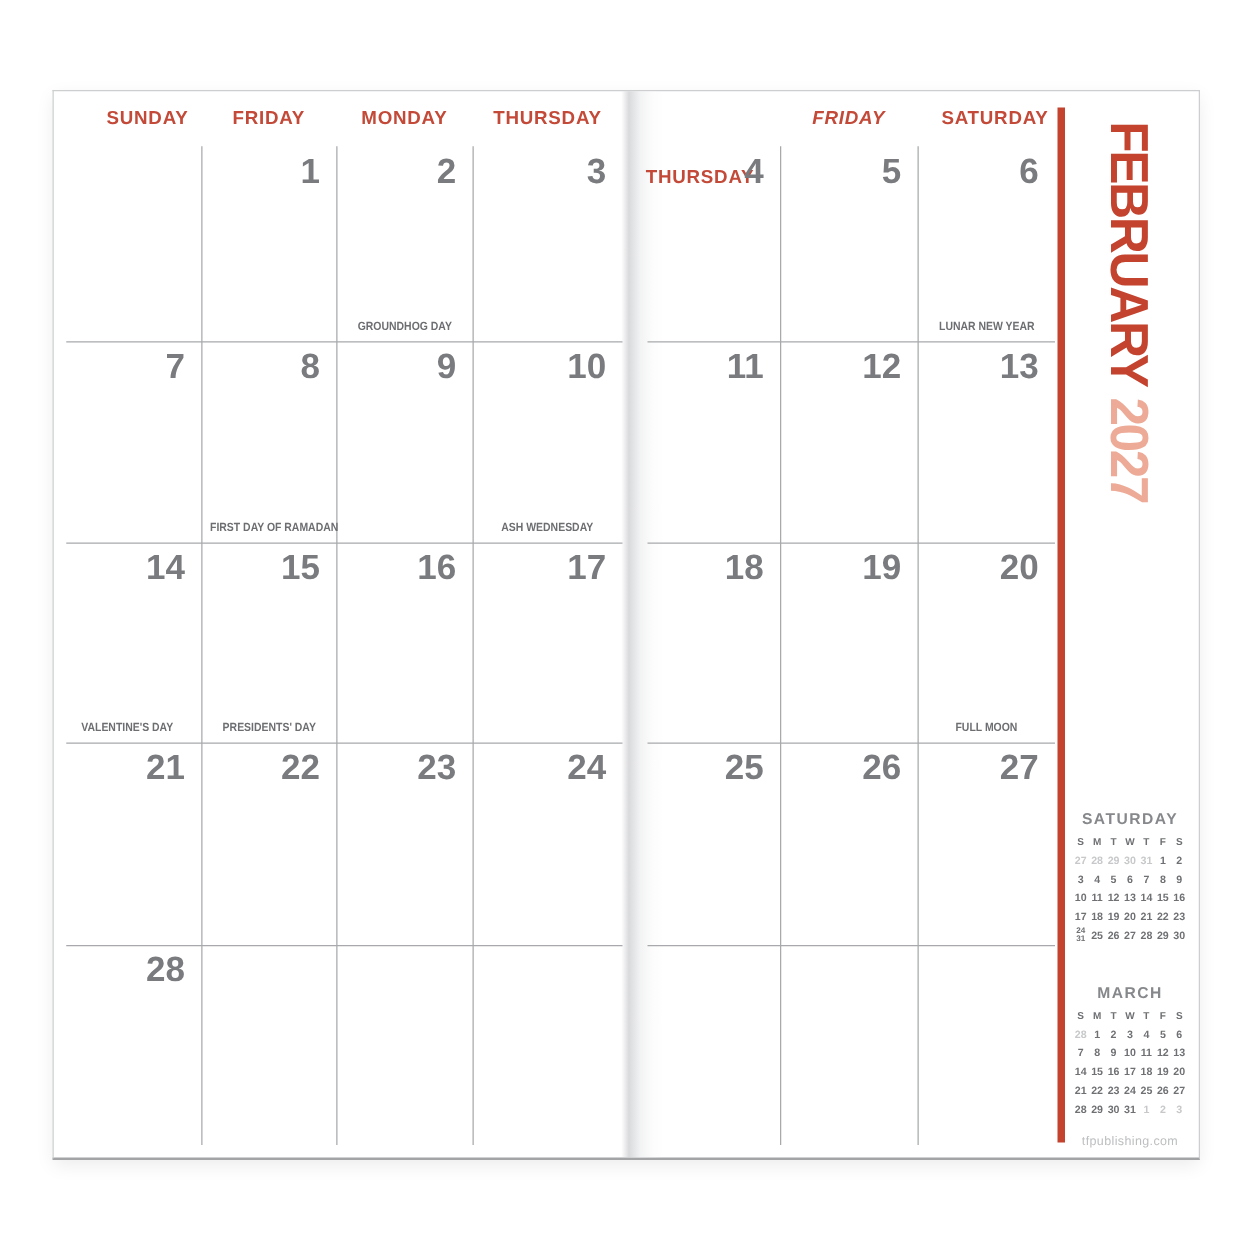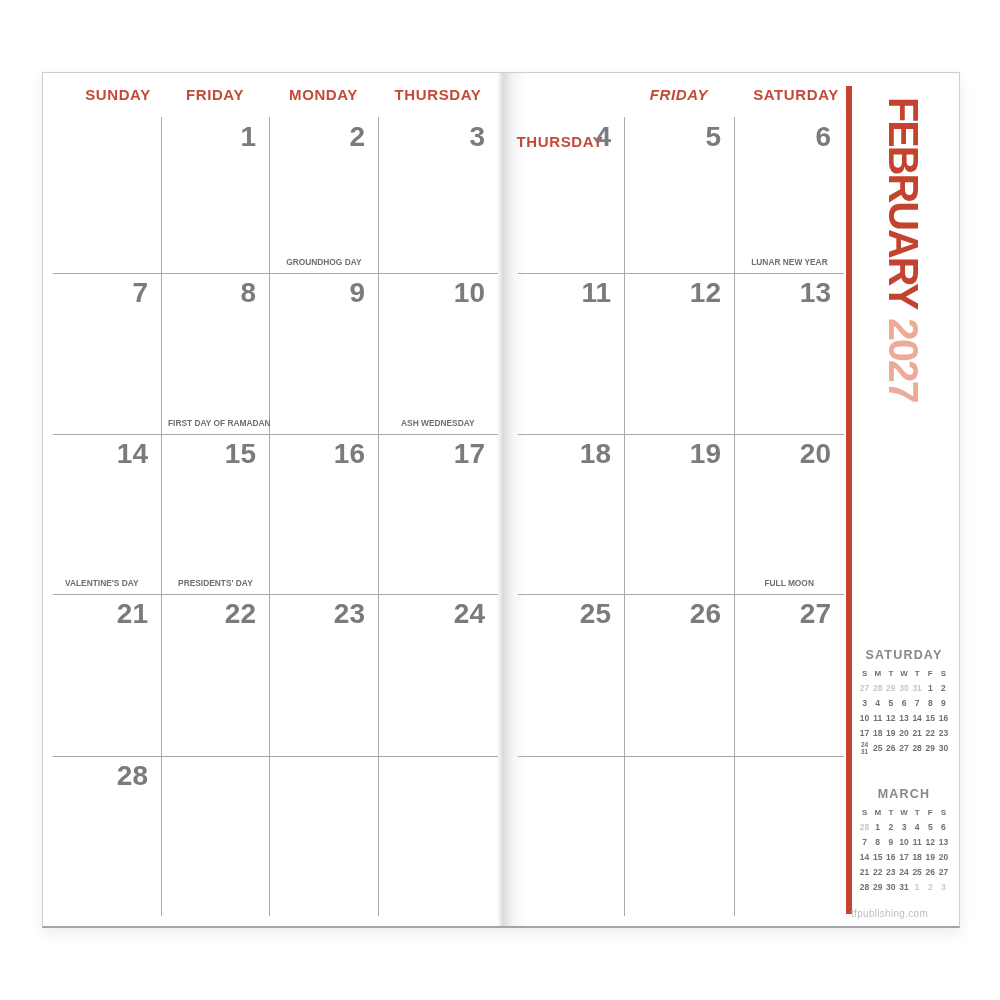--- a/index.html
+++ b/index.html
@@ -68,21 +68,21 @@
   }
   .mini-grid .md{
     font-size:8.5px;font-weight:bold;color:#6f7073;line-height:15px;
   }
   .mini-grid .md.muted{color:var(--muted-date);}
   .mini-grid .md.stacked{
     display:flex;flex-direction:column;justify-content:center;line-height:1;
   }
   .mini-grid .md.stacked b{font-size:6.5px;font-weight:bold;display:block;line-height:6.5px;}
   .site-link{
-    position:absolute;left:808px;top:835px;width:106px;
+    position:absolute;left:808px;top:835px;width:106px;text-align:center;
     font-size:10px;color:#bcbec0;letter-spacing:0.3px;
   }
 </style>
 </head>
 <body style="--accent: #c4432e; --year-text: #edaa96; --header-text: #c34a38; --date-text: #7a7b7e; --holiday-text: #6d6e71; --grid-line: #a7a9ac; --muted-date: #c7c8ca;">
 
 <div class="page">
   <div class="gutter"></div>
 
   <div id="grid-layer">

